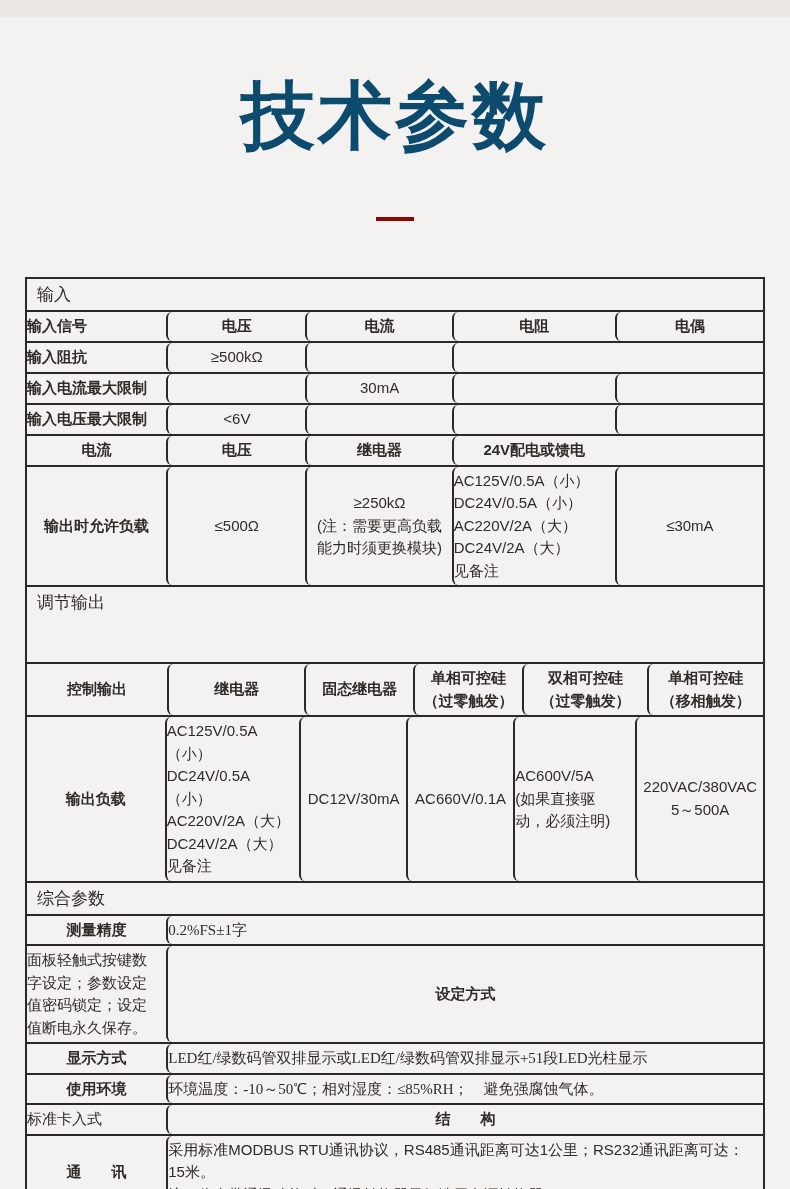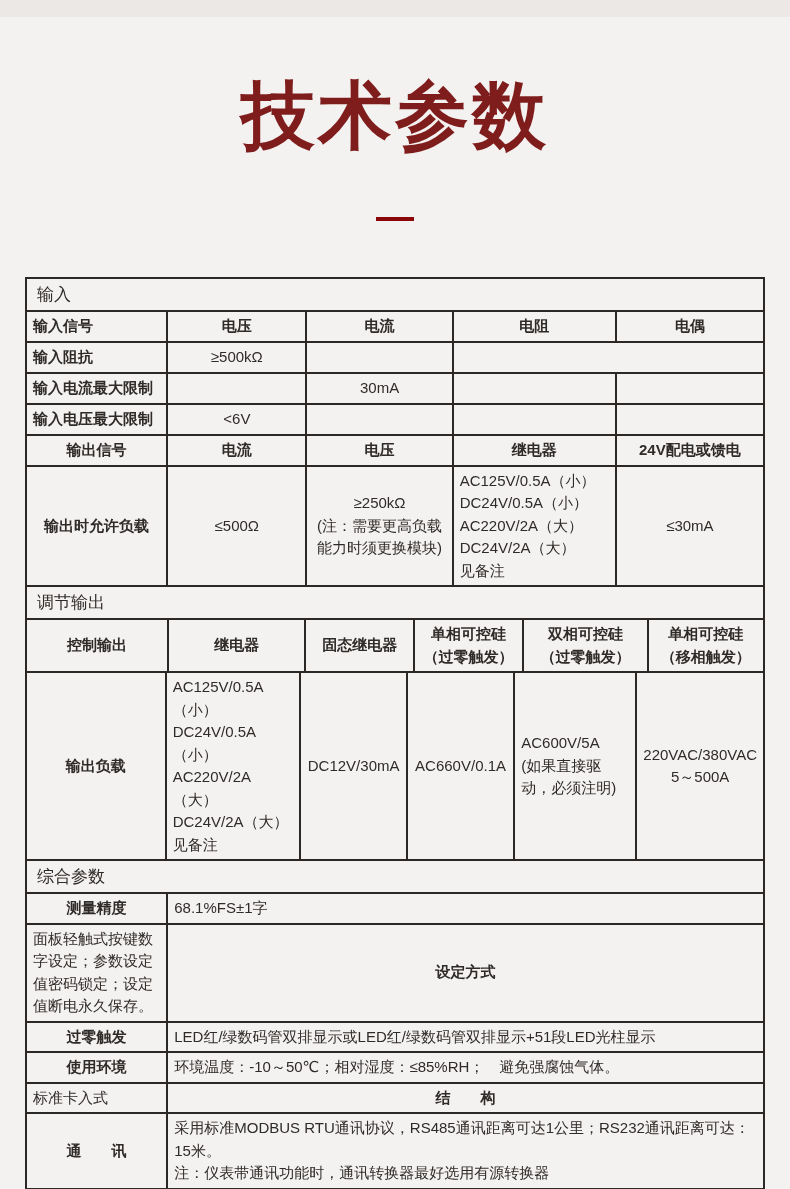--- a/index.html
+++ b/index.html
@@ -19,21 +19,21 @@
     overflow:hidden;
   }
   .top-strip{height:17px;background:var(--strip);}
   h1.page-title{
     margin-top:60px;
     text-align:center;
     font-size:74px;
     line-height:1.05;
     font-weight:900;
     letter-spacing:3px;
-    color:#7f1d1d;
+    color:#0c4a6e;
   }
   .title-underline{
     width:38px;height:4px;
     background:var(--red);
     margin:62px auto 0;
   }
   .tbl{
     width:740px;
     margin:56px auto 0;
     border:2px solid var(--line);
@@ -44,33 +44,33 @@
   .gC{grid-template-columns:141fr 138fr 109fr 110fr 125fr 117fr;}
   .gD{grid-template-columns:140fr 600fr;}
   .c{
     display:flex;align-items:center;justify-content:center;
     text-align:center;
     padding:3px 6px;
     font-size:15px;
     line-height:1.5;
     white-space:pre-line;
   }
-  .c + .c{border-left:2px solid var(--line);}
-  .left{justify-content:flex-start;text-align:left;padding-left:6px;}
+  .c + .c{border-left:2px solid var(--line);border-radius:6px;}
+  .left{justify-content:flex-start;text-align:left;padding-left:0;}
   .bold{font-weight:700;}
   .sechead{
     display:flex;align-items:center;
     font-weight:400;
     font-size:17px;
     padding:4px 10px;
     min-height:28px;
   }
-  .h30{min-height:28px;}
+  .h30{min-height:28px;font-family:Liberation Serif, serif;}
   .h32{min-height:31px;}
-  .h48{min-height:46px;}
+  .h48{min-height:46px;margin-top:44px;}
   .h57{min-height:55px;}
   .h108{min-height:106px;}
   .h118{min-height:116px;}
 </style>
 </head>
 <body>
 
 <div class="top-strip"></div>
 
 <h1 class="page-title">技术参数</h1>
@@ -103,21 +103,20 @@
   </div>
   <div class="row gA h32">
     <div class="c left bold">输入电压最大限制</div>
     <div class="c">&lt;6V</div>
     <div class="c"></div>
     <div class="c"></div>
     <div class="c"></div>
   </div>
 
   <div class="row gA h32">
-    <div class="c bold">输出信号</div>
     <div class="c bold">电流</div>
     <div class="c bold">电压</div>
     <div class="c bold">继电器</div>
     <div class="c bold">24V配电或馈电</div>
   </div>
   <div class="row gA h118">
     <div class="c bold">输出时允许负载</div>
     <div class="c">≤500Ω</div>
     <div class="c">≥250kΩ
 (注：需要更高负载
@@ -158,28 +157,28 @@
 动，必须注明)</div>
     <div class="c">220VAC/380VAC
 5～500A</div>
   </div>
 
   <div class="row">
     <div class="sechead">综合参数</div>
   </div>
   <div class="row gD h30">
     <div class="c bold">测量精度</div>
-    <div class="c left">68.1%FS±1字</div>
+    <div class="c left">0.2%FS±1字</div>
   </div>
   <div class="row gD h30">
     <div class="c left">面板轻触式按键数字设定；参数设定值密码锁定；设定值断电永久保存。</div>
     <div class="c bold">设定方式</div>
   </div>
   <div class="row gD h30">
-    <div class="c bold">过零触发</div>
+    <div class="c bold">显示方式</div>
     <div class="c left">LED红/绿数码管双排显示或LED红/绿数码管双排显示+51段LED光柱显示</div>
   </div>
   <div class="row gD h30">
     <div class="c bold">使用环境</div>
     <div class="c left">环境温度：-10～50℃；相对湿度：≤85%RH；　避免强腐蚀气体。</div>
   </div>
   <div class="row gD h30">
     <div class="c left">标准卡入式</div>
     <div class="c bold">结　　构</div>
   </div>

